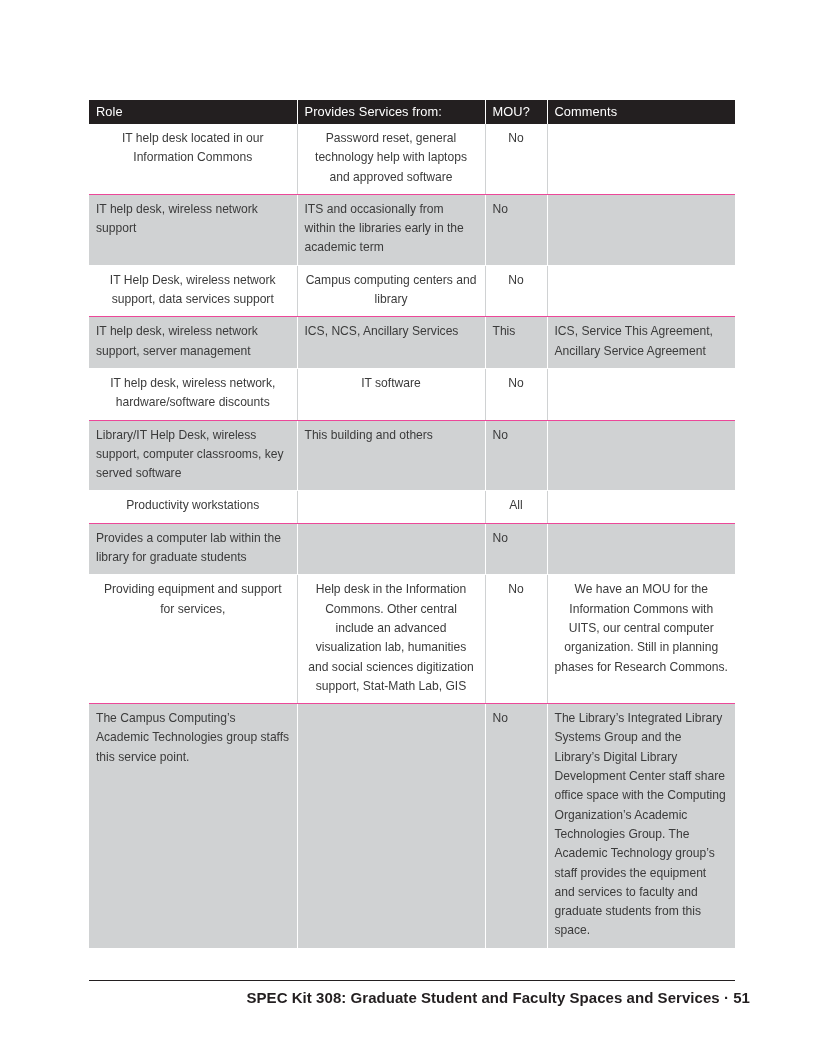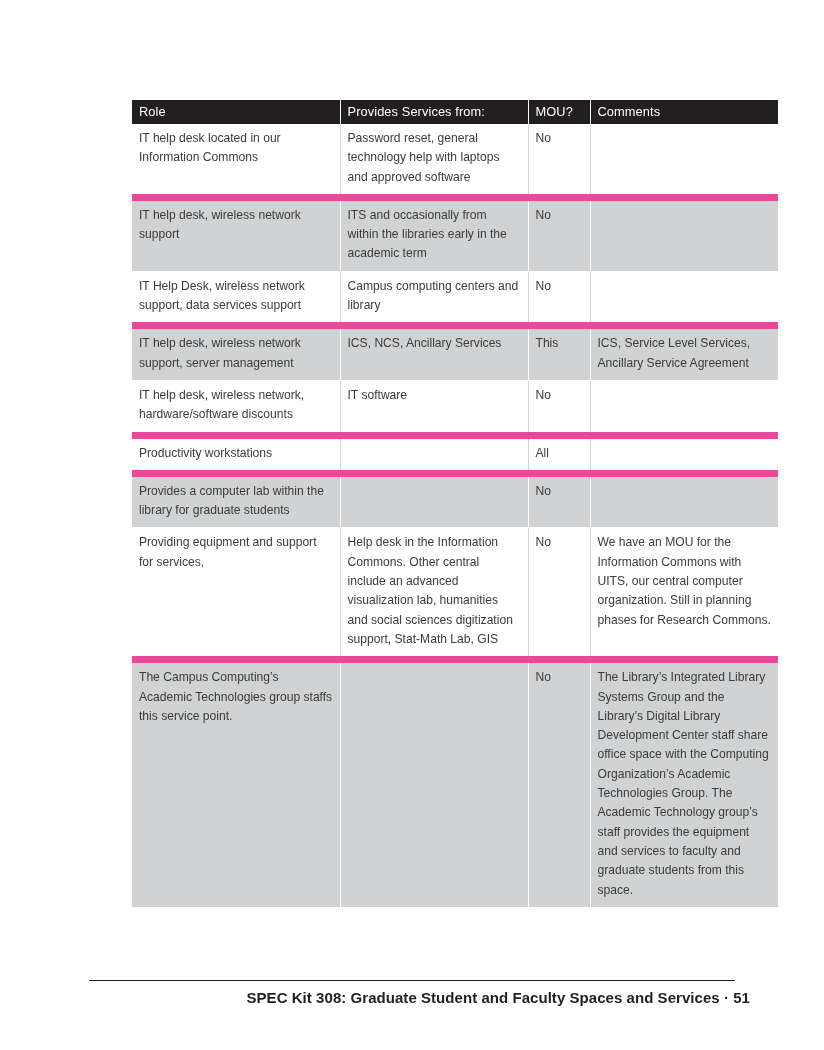--- a/index.html
+++ b/index.html
@@ -58,28 +58,27 @@
     line-height: 19.3px;
     border-right: 1px solid #ffffff;
     border-bottom: 1px solid #ffffff;
     color: #3b3b3b;
     word-wrap: break-word;
   }
   tbody td:last-child { border-right: none; }
 
   tbody tr.shade td { background: #d0d2d3; }
   tbody tr.plain td { background: #ffffff; }
-  tbody tr.plain td { border-bottom: 7px solid #ec4899; }
+  tbody tr.plain td { border-bottom: 1px solid #ec4899; text-align: center; }
   tbody tr.plain td { border-right: 1px solid #d0d2d3; }
   tbody tr.plain td:last-child { border-right: none; }
 
   
   .table-wrap {
     box-sizing: border-box;
-    margin-left: 43px;
   }
 
   
   .footer-rule {
     position: absolute;
     left: 89px;
     top: 980px;
     width: 646px;
     height: 1px;
     background: #231f20;
@@ -133,25 +132,31 @@
           <tr class="plain">
             <td>IT Help Desk, wireless network support, data services support</td>
             <td>Campus computing centers and library</td>
             <td>No</td>
             <td></td>
           </tr>
           <tr class="shade">
             <td>IT help desk, wireless network support, server management</td>
             <td>ICS, NCS, Ancillary Services</td>
             <td>This</td>
-            <td>ICS, Service Level Services, Ancillary Service Agreement</td>
+            <td>ICS, Service This Agreement, Ancillary Service Agreement</td>
           </tr>
           <tr class="plain">
             <td>IT help desk, wireless network, hardware/software discounts</td>
             <td>IT software</td>
+            <td>No</td>
+            <td></td>
+          </tr>
+          <tr class="shade">
+            <td>Library/IT Help Desk, wireless support, computer classrooms, key served software</td>
+            <td>This building and others</td>
             <td>No</td>
             <td></td>
           </tr>
           <tr class="plain">
             <td>Productivity workstations</td>
             <td></td>
             <td>All</td>
             <td></td>
           </tr>
           <tr class="shade">

